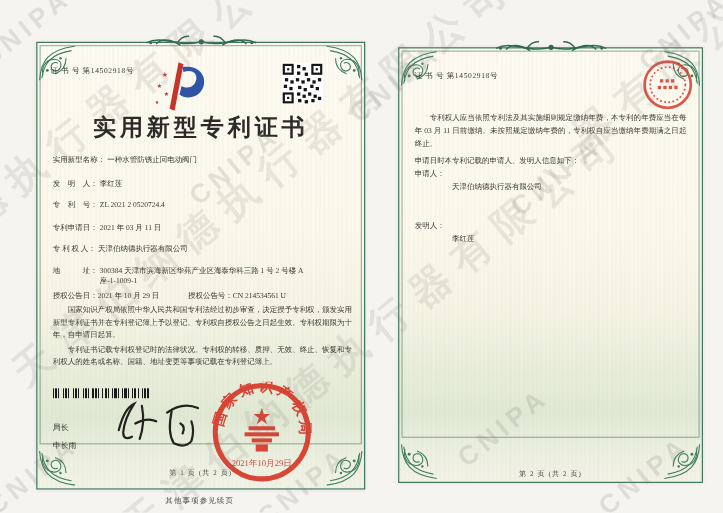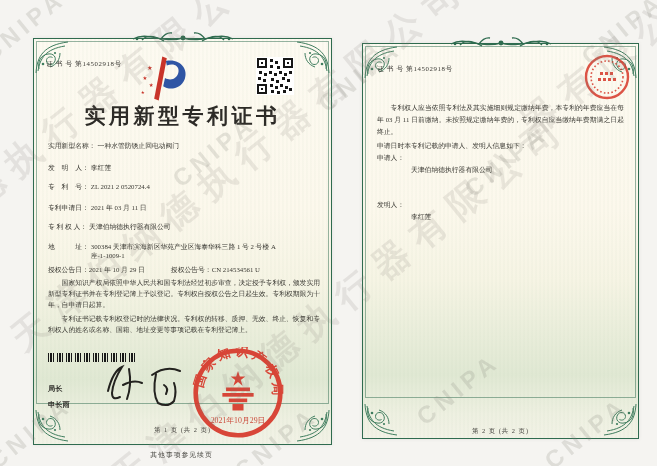--- a/index.html
+++ b/index.html
@@ -74,21 +74,21 @@
   .grantrow{display:flex;margin-top:5px;}
   .grantrow .g2{margin-left:26px;}
 
   .paras{position:absolute;left:14px;right:11px;top:238px;font-size:6.8px;line-height:1.62;text-align:justify;color:#3a3933;}
   .paras p{margin:0 0 3px 0;text-indent:2em;}
 
   .barcode{
     position:absolute;left:14px;top:314px;width:88px;height:9px;
     background:repeating-linear-gradient(90deg,#191919 0 1px,rgba(0,0,0,0) 1px 2px,#191919 2px 4px,rgba(0,0,0,0) 4px 5px,#191919 5px 6px,rgba(0,0,0,0) 6px 9px);
   }
-  .director{position:absolute;left:14px;top:345px;font-size:7.2px;font-weight:bold;color:#2f2e2a;}
+  .director{position:absolute;left:14px;top:345px;font-size:7.2px;font-weight:normal;color:#2f2e2a;}
   .director .nm{margin-top:6px;}
   .signature{position:absolute;left:62px;top:322px;}
 
   .seal{position:absolute;left:158px;top:308px;width:92px;height:92px;opacity:0.92;}
   .stamp{position:absolute;left:220px;top:9px;width:48px;height:48px;opacity:0.85;}
 
   .pgfooter{position:absolute;left:0;right:0;text-align:center;font-size:6.4px;color:#45443f;letter-spacing:1px;}
   .p1 .pgfooter{top:387px;}
   .p2 .pgfooter{top:383px;}
 

